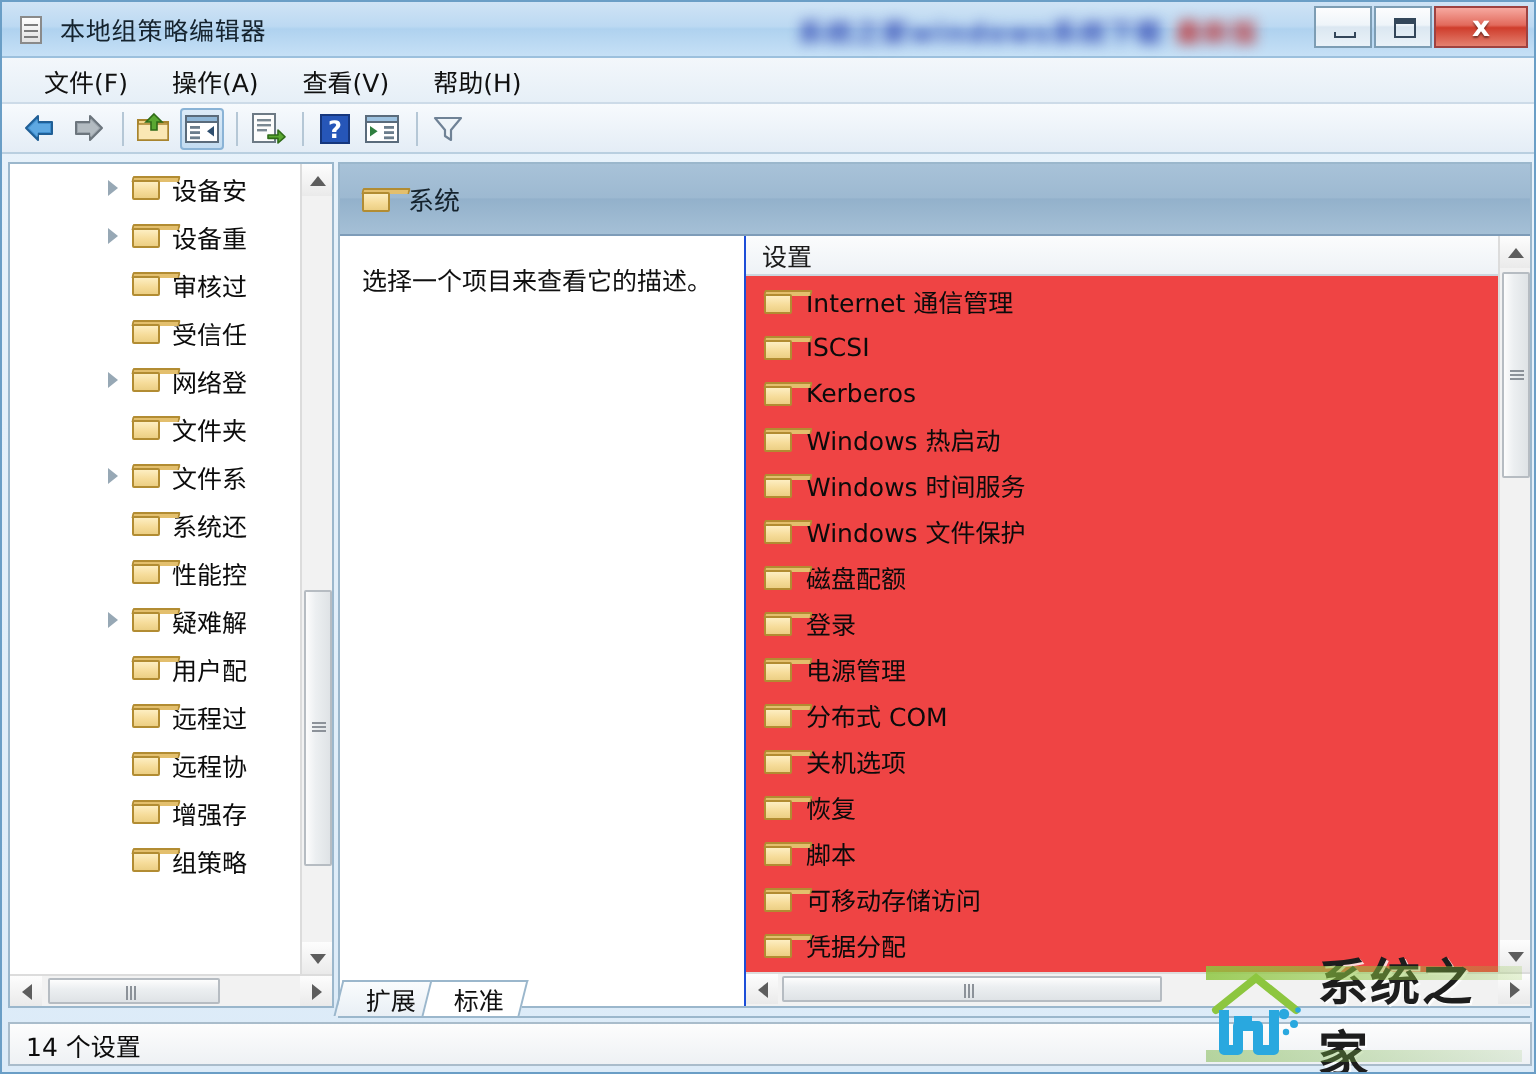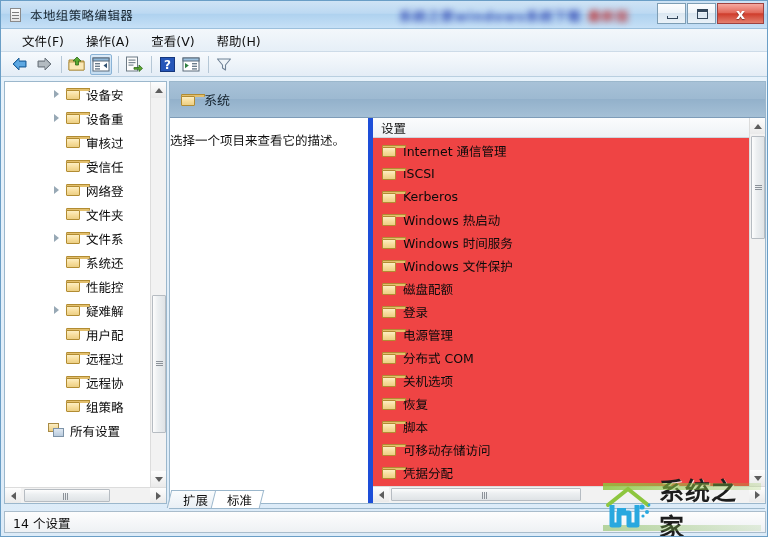--- a/index.html
+++ b/index.html
@@ -359,22 +359,22 @@
     color: #15232e;
   }
   .result-body {
     flex: 1;
     display: flex;
     position: relative;
     background: #fff;
   }
   .desc-pane {
     width: 203px;
-    border-right: 5px solid #1d4ed8;
-    padding: 12px 8px 0 0;
+    border-right: 1px solid #1d4ed8;
+    padding: 12px 8px 0 11px;
     font-size: 12.5px;
     color: #101010;
     background: #fff;
   }
   .list-pane {
     flex: 1;
     position: relative;
     background: #ef4444;
     overflow: hidden;
   }
@@ -721,30 +721,30 @@
             </div>
             <span class="tree-label">远程协</span>
           </div>
           <div class="tree-row">
             <div class="ind" style="width: 42px;"></div>
             <div class="tw"></div>
             <div class="folder-ico">
               <div class="tab"></div>
               <div class="bd"></div>
             </div>
+            <span class="tree-label">增强存</span>
+          </div>
+          <div class="tree-row">
+            <div class="ind" style="width: 42px;"></div>
+            <div class="tw"></div>
+            <div class="folder-ico">
+              <div class="tab"></div>
+              <div class="bd"></div>
+            </div>
             <span class="tree-label">组策略</span>
-          </div>
-          <div class="tree-row">
-            <div class="ind" style="width: 25px;"></div>
-            <div class="tw"></div>
-            <div class="allset-ico">
-              <div class="f1"></div>
-              <div class="f2"></div>
-            </div>
-            <span class="tree-label">所有设置</span>
           </div>
         </div>
 
       <div class="vscroll">
         <div class="arrow-up">
           <div class="tri-up"></div>
         </div>
         <div class="vthumb" style="top:213px; height:138px;"></div>
         <div class="arrow-dn">
           <div class="tri-dn"></div>

